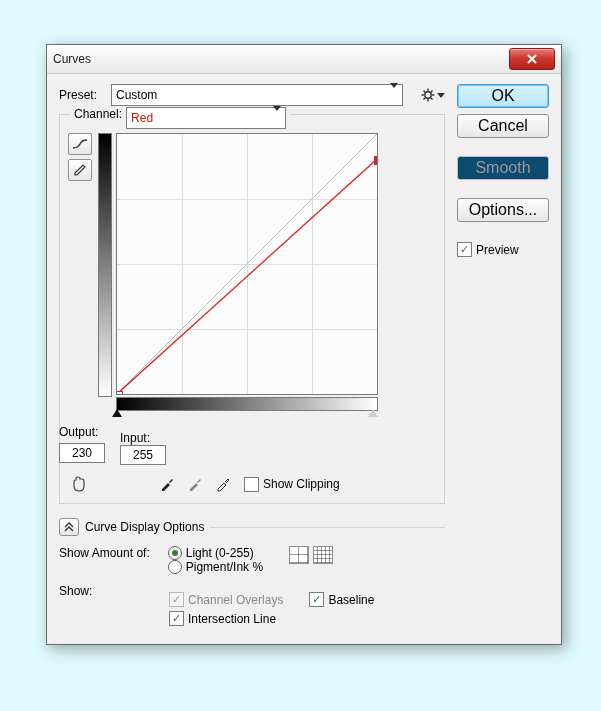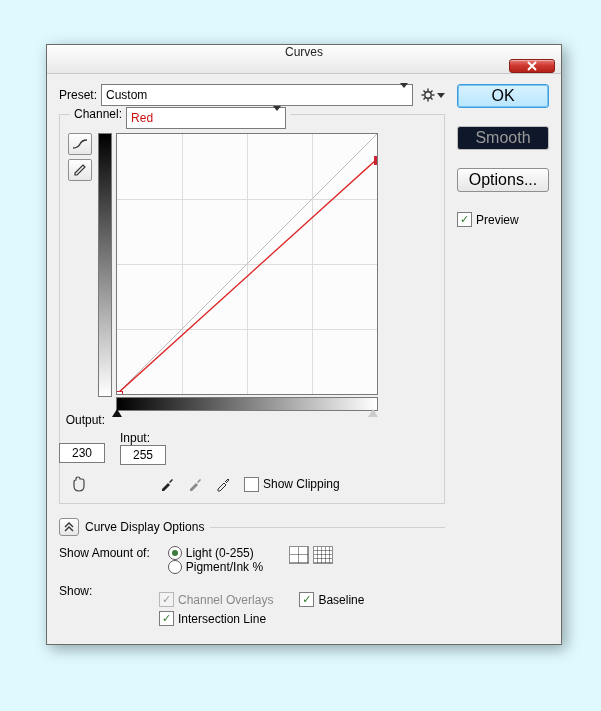--- a/index.html
+++ b/index.html
@@ -1,27 +1,27 @@
 <!DOCTYPE html>
 <html><head>
 <meta charset="utf-8">
 <style>
   body{margin:0;background:#dffaff;font-family:"Segoe UI",Tahoma,sans-serif;font-size:12px;color:#000;}
   .dialog{position:absolute;left:46px;top:44px;width:514px;background:#f0f0f0;border:1px solid #6b6b6b;box-shadow:4px 4px 14px rgba(0,0,0,.35);}
-  .titlebar{height:28px;background:linear-gradient(#fdfdfd,#e9e9e9);border-bottom:1px solid #c8c8c8;display:flex;align-items:center;padding:0 6px;flex-direction:column;}
+  .titlebar{height:28px;background:linear-gradient(#fdfdfd,#e9e9e9);border-bottom:1px solid #c8c8c8;display:flex;align-items:center;padding:0 6px;}
   .titlebar .title{font-size:12px;color:#222;}
   .closebtn{margin-left:auto;width:44px;height:20px;border-radius:3px;background:linear-gradient(#e67a7a,#cf3a2f 45%,#b41f18);border:1px solid #8a1d16;display:flex;align-items:center;justify-content:center;color:#fff;font-weight:bold;box-shadow:inset 0 1px 0 rgba(255,255,255,.4);}
   .closebtn svg{display:block}
   .content{padding:10px 12px 14px 12px;display:flex;gap:12px;}
   .left{flex:1;}
   .right{width:92px;display:flex;flex-direction:column;gap:6px;align-items:stretch;}
   .btn{height:22px;border:1px solid #8f8f8f;border-radius:3px;background:linear-gradient(#fdfdfd,#e6e6e6);font-size:16px;cursor:default;display:flex;align-items:center;justify-content:center;}
   .btn.primary{background:linear-gradient(#d8f1ff,#b8e6ff);border-color:#3c9dde;box-shadow:0 0 0 1px #79c4f2 inset;}
-  .btn.disabled{color:#9a9a9a;border-color:#bdbdbd;background:#0f172a;}
-  .row{display:flex;align-items:center;gap:4px;margin-bottom:4px;}
+  .btn.disabled{color:#9a9a9a;border-color:#bdbdbd;background:#0c4a6e;}
+  .row{display:flex;align-items:center;gap:14px;margin-bottom:4px;}
   .preset-row{margin-bottom:8px;}
   .label{color:#000;}
   .combo{flex:1;height:20px;border:1px solid #7b7b7b;background:#fff;display:flex;align-items:center;padding:0 4px;position:relative;}
   .combo .arrow{margin-left:auto;}
   .fieldset{border:1px solid #d0d0d0;padding:6px 8px 8px 8px;position:relative;}
   .fs-legend{position:absolute;top:-8px;left:10px;background:#f0f0f0;padding:0 4px;display:flex;gap:4px;}
   .channel-combo{width:150px;height:20px;border:1px solid #7b7b7b;background:#fff;display:flex;align-items:center;padding:0 4px;}
   .curve-area{display:flex;gap:6px;margin-top:6px;}
   .tools-col{width:24px;display:flex;flex-direction:column;align-items:center;gap:4px;}
   .toolbtn{width:22px;height:20px;border:1px solid #8f8f8f;border-radius:2px;background:linear-gradient(#fff,#e7e7e7);display:flex;align-items:center;justify-content:center;}
@@ -30,21 +30,21 @@
   .grad-v{width:12px;height:262px;border:1px solid #7a7a7a;background:linear-gradient(#000,#fff);margin-top:0;}
   .graph-wrap{position:relative;}
   .graph{width:260px;height:260px;border:1px solid #7a7a7a;background:#fcfcfc;position:relative;overflow:hidden;}
   .gridline-v,.gridline-h{position:absolute;background:#dcdcdc;}
   .gridline-v{width:1px;height:100%;}
   .gridline-h{height:1px;width:100%;}
   .diag-base{position:absolute;left:0;top:0;}
   .handle{position:absolute;width:7px;height:7px;margin-left:-3px;margin-top:-3px;border:1px solid #c23;background:#fff;}
   .handle.solid{background:#c23;}
   .grad-h{height:12px;width:260px;border:1px solid #7a7a7a;background:linear-gradient(90deg,#000,#fff);margin-top:2px;}
-  .out-col{display:flex;flex-direction:column;align-items:flex-end;gap:16px;margin-top:auto;margin-bottom:2px;margin-left:4px;}
+  .out-col{display:flex;flex-direction:column;align-items:flex-start;gap:4px;margin-top:auto;margin-bottom:2px;margin-left:4px;}
   .numbox{width:44px;height:18px;border:1px solid #7b7b7b;background:#fff;text-align:center;line-height:18px;}
   .below-graph{display:flex;align-items:center;gap:10px;margin-top:8px;}
   .hand-btn{width:24px;height:22px;display:flex;align-items:center;justify-content:center;}
   .droppers{display:flex;gap:6px;}
   .chk{display:flex;align-items:center;gap:4px;}
   .chkbox{width:13px;height:13px;border:1px solid #7b7b7b;background:#fff;display:flex;align-items:center;justify-content:center;}
   .chkbox.checked::after{content:"✓";font-size:11px;color:#2a7a2a;line-height:1;}
   .chkbox.disabled{background:#f3f3f3;border-color:#b8b8b8;}
   .chkbox.disabled.checked::after{color:#9a9a9a;}
   .sect-hdr{display:flex;align-items:center;gap:6px;margin-top:14px;}
@@ -246,20 +246,21 @@
               <span>Intersection Line</span>
             </div>
           </div>
         </div>
       </div>
 
     </div>
 
     <div class="right">
       <div class="btn primary">OK</div>
+      <div class="btn">Cancel</div>
       <div style="height:6px"></div>
       <div class="btn disabled">Smooth</div>
       <div style="height:6px"></div>
       <div class="btn">Options...</div>
       <div style="height:8px"></div>
       <div class="chk">
         <div class="chkbox checked"></div>
         <span>Preview</span>
       </div>
     </div>

